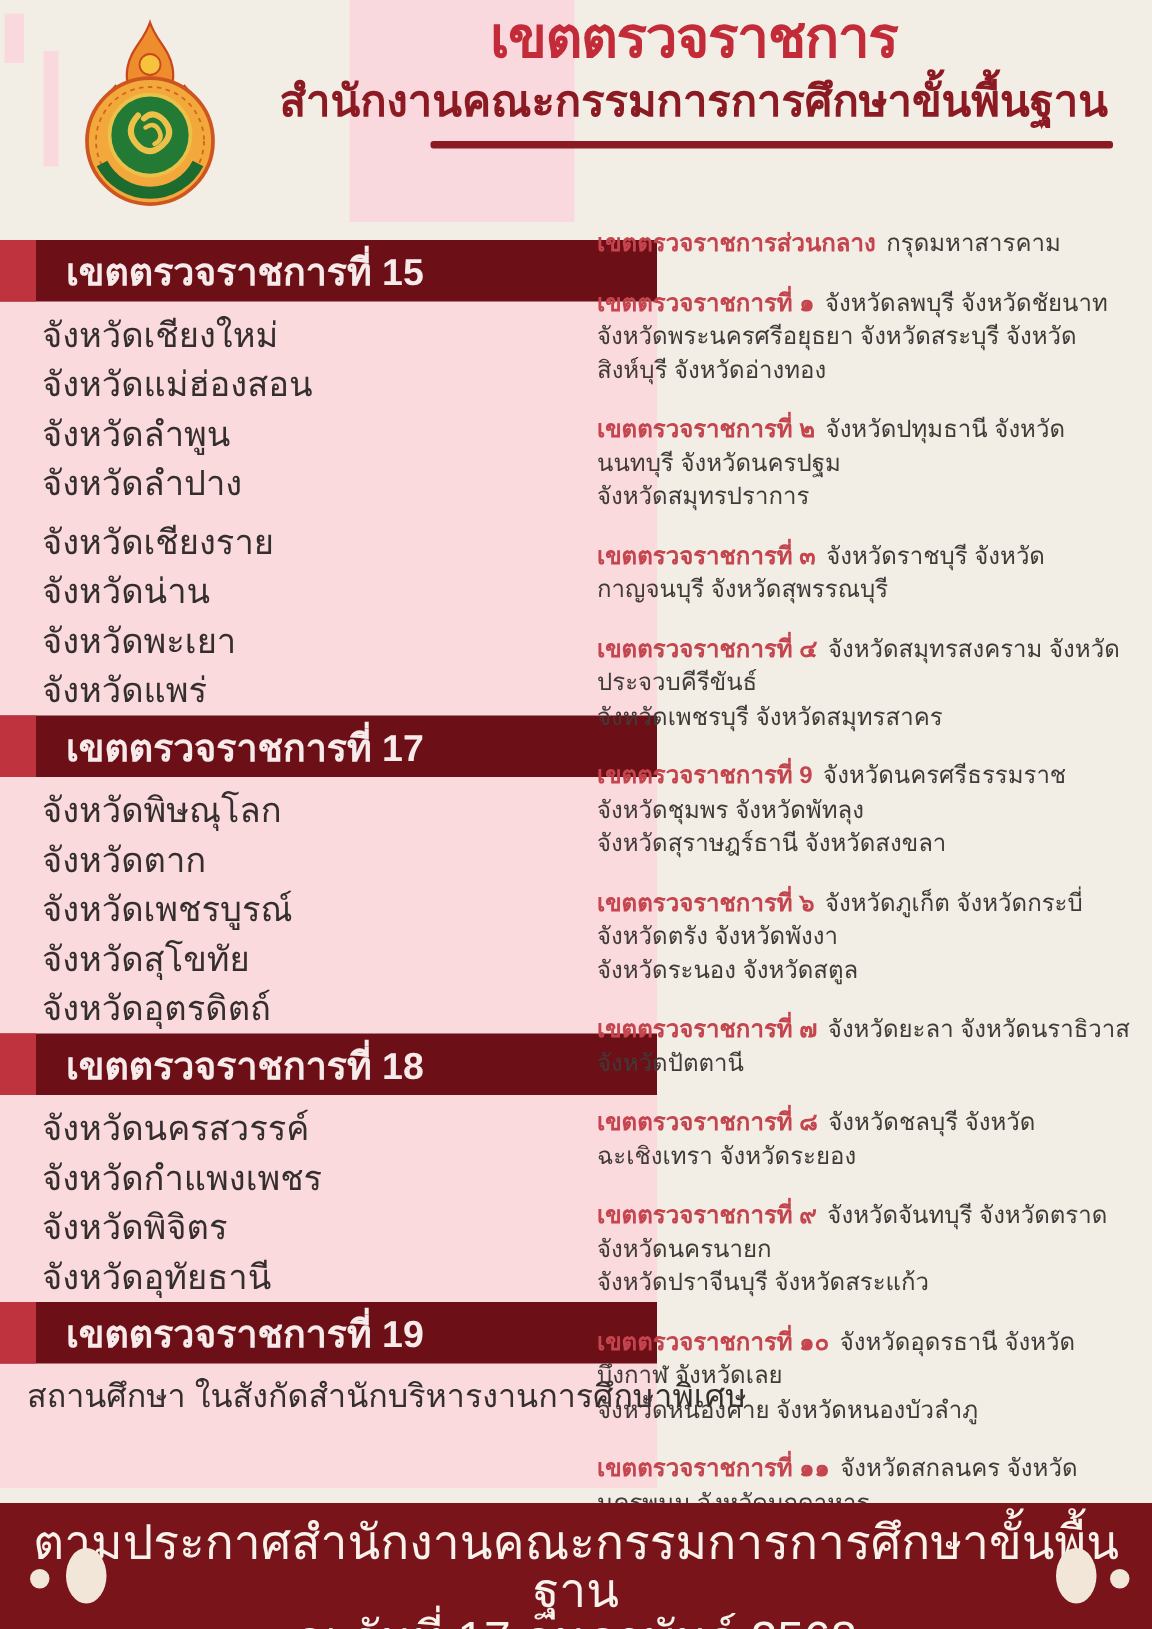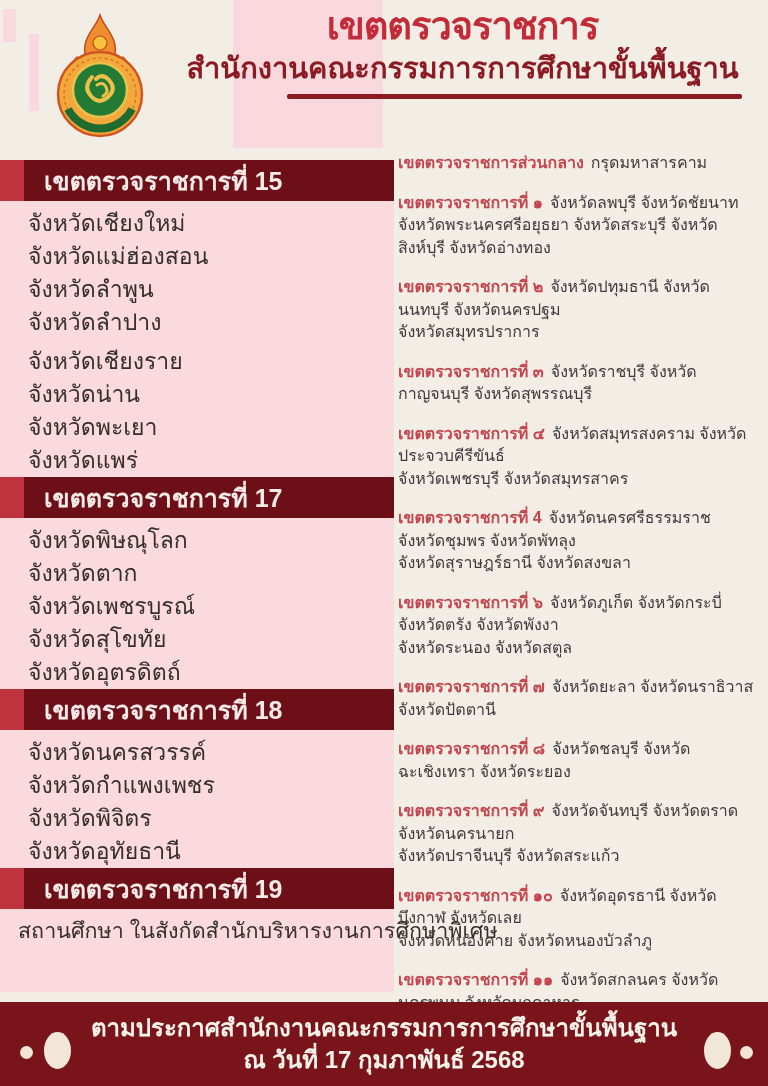--- a/index.html
+++ b/index.html
@@ -21,39 +21,39 @@
   .decor-c{left:233px;top:0;width:150px;height:148px;}
 
   
   .emblem{position:absolute;left:50px;top:8px;width:100px;height:136px;z-index:2;}
   .title-block{position:absolute;left:175px;top:6px;width:575px;text-align:center;z-index:1;}
   .title-block h1{font-size:38px;line-height:1.1;font-weight:bold;color:var(--title-red);letter-spacing:-1px;}
   .subtitle{font-size:29px;line-height:1.25;font-weight:bold;color:var(--subtitle-maroon);margin-top:2px;}
   .rule{height:5px;width:455px;background:var(--subtitle-maroon);margin:8px 8px 0 auto;border-radius:2px;}
 
   
-  .left-panel{position:absolute;left:0;top:160px;width:394px;height:832px;background:var(--panel-pink);}
+  .left-panel{position:absolute;left:0;top:160px;width:438px;height:832px;background:var(--panel-pink);}
   .section-header{position:relative;height:41px;background:var(--bar-maroon);display:flex;align-items:center;}
   .section-header::before{content:"";position:absolute;left:0;top:0;width:24px;height:100%;background:var(--bar-accent-red);}
   .section-title{color:var(--bar-text);font-weight:bold;font-size:25px;padding-left:44px;white-space:nowrap;}
   .province-list{list-style:none;padding:6px 16px 0 28px;}
   .province-list li{font-size:23px;line-height:33px;color:var(--province-text);white-space:nowrap;}
   .section.note-style .province-list{padding-left:18px;}
   .section.note-style li{font-size:21.5px;}
 
   
   .right-panel{position:absolute;left:398px;top:152px;width:360px;}
   .region-entry{margin:0 0 17px 0;font-size:16px;line-height:22.5px;color:var(--body-text);}
   .region-label{color:var(--label-red);font-weight:bold;margin-right:7px;}
   .region-provinces{white-space:pre-line;}
 
   
   .footer{position:absolute;left:0;top:1002px;width:768px;height:84px;background:var(--footer-bg);
           text-align:center;color:var(--footer-text);padding-top:10px;}
-  .footer-line{font-size:24px;line-height:32px;font-weight:bold;}
+  .footer-line{font-size:32px;line-height:32px;font-weight:normal;}
   .dot{position:absolute;background:var(--decor-cream);border-radius:50%;}
   .dot-1{left:20px;top:44px;width:13px;height:13px;}
   .dot-2{left:44px;top:30px;width:27px;height:37px;}
   .dot-3{left:704px;top:30px;width:27px;height:37px;}
   .dot-4{left:740px;top:44px;width:13px;height:13px;}
 </style>
 </head>
 <body>
 
 <div class="page">
@@ -145,21 +145,21 @@
 จังหวัดพระนครศรีอยุธยา  จังหวัดสระบุรี จังหวัดสิงห์บุรี จังหวัดอ่างทอง</span></p>
 
   <p class="region-entry"><span class="region-label">เขตตรวจราชการที่ ๒</span><span class="region-provinces">จังหวัดปทุมธานี จังหวัดนนทบุรี จังหวัดนครปฐม
 จังหวัดสมุทรปราการ</span></p>
 
   <p class="region-entry"><span class="region-label">เขตตรวจราชการที่ ๓</span><span class="region-provinces">จังหวัดราชบุรี จังหวัดกาญจนบุรี จังหวัดสุพรรณบุรี</span></p>
 
   <p class="region-entry"><span class="region-label">เขตตรวจราชการที่ ๔</span><span class="region-provinces">จังหวัดสมุทรสงคราม จังหวัดประจวบคีรีขันธ์
 จังหวัดเพชรบุรี  จังหวัดสมุทรสาคร</span></p>
 
-  <p class="region-entry"><span class="region-label">เขตตรวจราชการที่ 4</span><span class="region-provinces">จังหวัดนครศรีธรรมราช จังหวัดชุมพร จังหวัดพัทลุง
+  <p class="region-entry"><span class="region-label">เขตตรวจราชการที่ 9</span><span class="region-provinces">จังหวัดนครศรีธรรมราช จังหวัดชุมพร จังหวัดพัทลุง
 จังหวัดสุราษฎร์ธานี จังหวัดสงขลา</span></p>
 
   <p class="region-entry"><span class="region-label">เขตตรวจราชการที่ ๖</span><span class="region-provinces">จังหวัดภูเก็ต จังหวัดกระบี่ จังหวัดตรัง จังหวัดพังงา
 จังหวัดระนอง  จังหวัดสตูล</span></p>
 
   <p class="region-entry"><span class="region-label">เขตตรวจราชการที่ ๗</span><span class="region-provinces">จังหวัดยะลา จังหวัดนราธิวาส จังหวัดปัตตานี</span></p>
 
   <p class="region-entry"><span class="region-label">เขตตรวจราชการที่ ๘</span><span class="region-provinces">จังหวัดชลบุรี จังหวัดฉะเชิงเทรา จังหวัดระยอง</span></p>
 
   <p class="region-entry"><span class="region-label">เขตตรวจราชการที่ ๙</span><span class="region-provinces">จังหวัดจันทบุรี จังหวัดตราด จังหวัดนครนายก

